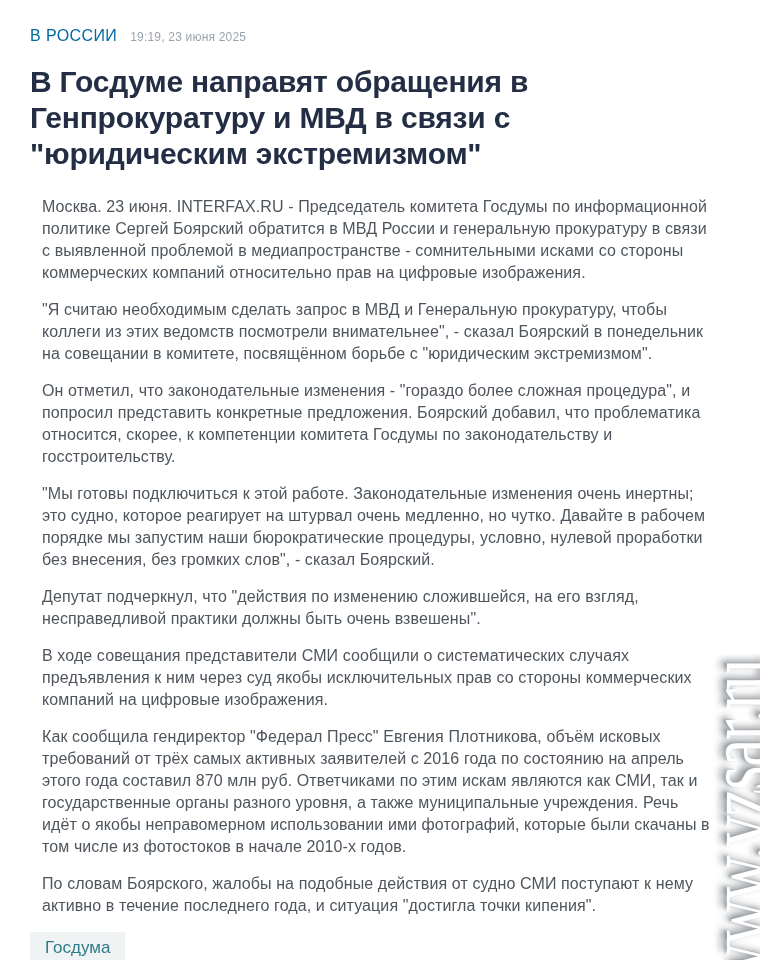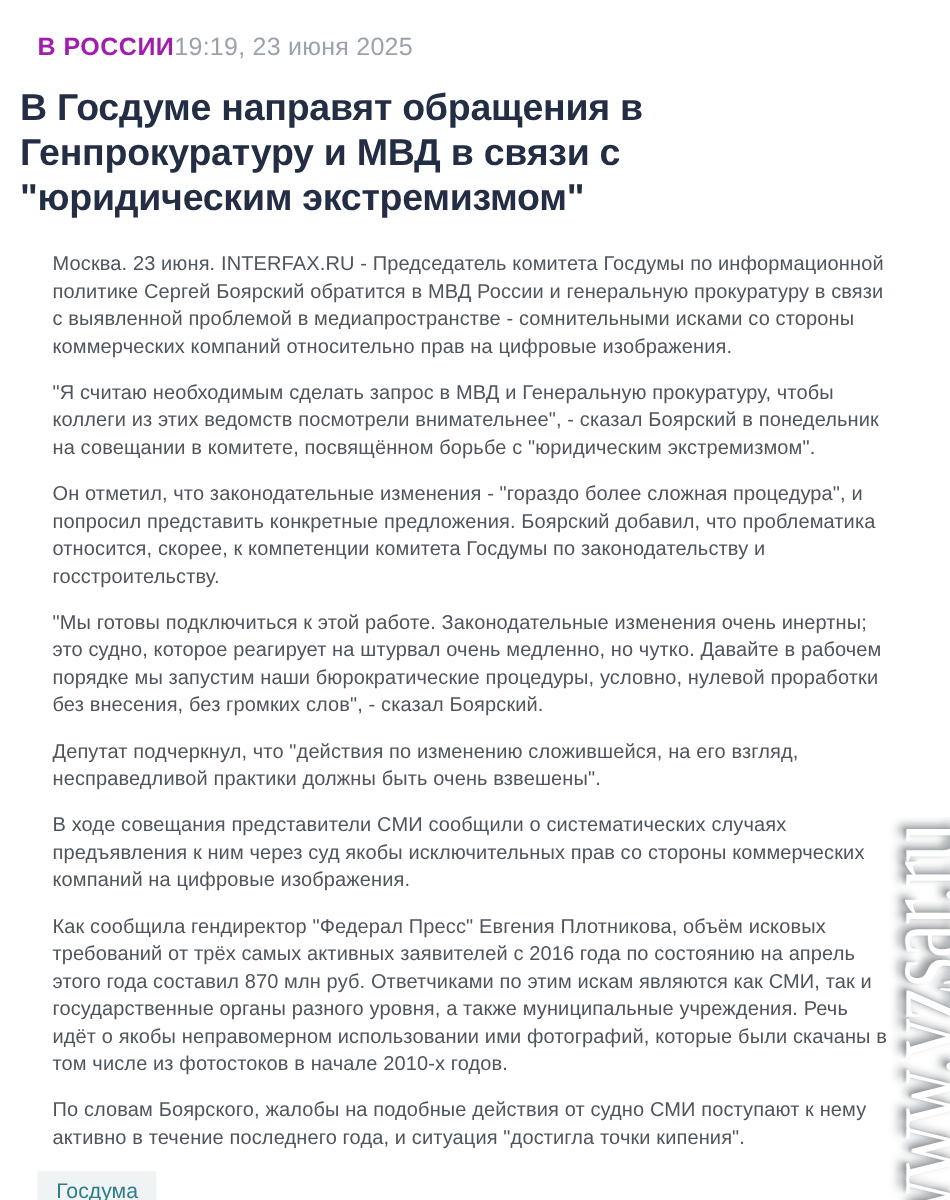--- a/index.html
+++ b/index.html
@@ -14,35 +14,36 @@
     height: 960px;
     background: #ffffff;
     overflow: hidden;
   }
   .article-header {
     padding: 27px 30px 0 30px;
     display: flex;
     align-items: baseline;
   }
   .category {
-    color: #a21caf;
-    font-size: 20px;
-    font-weight: 700;
+    color: #0369a1;
+    font-size: 16px;
+    font-weight: 400;
     letter-spacing: 0.4px;
     text-transform: uppercase;
     text-decoration: none;
     cursor: pointer;
   }
   .timestamp {
     color: #9aa3ab;
-    font-size: 20px;
+    font-size: 12px;
+    margin-left: 13px;
     letter-spacing: 0.2px;
   }
   h1.article-title {
-    margin: 19px 56px 0 16px;
+    margin: 19px 56px 0 30px;
     max-width: 674px;
     color: #232e44;
     font-size: 30px;
     line-height: 36px;
     font-weight: 700;
     letter-spacing: -0.2px;
   }
   .article-body {
     margin: 24px 56px 0 42px;
     width: 674px;

